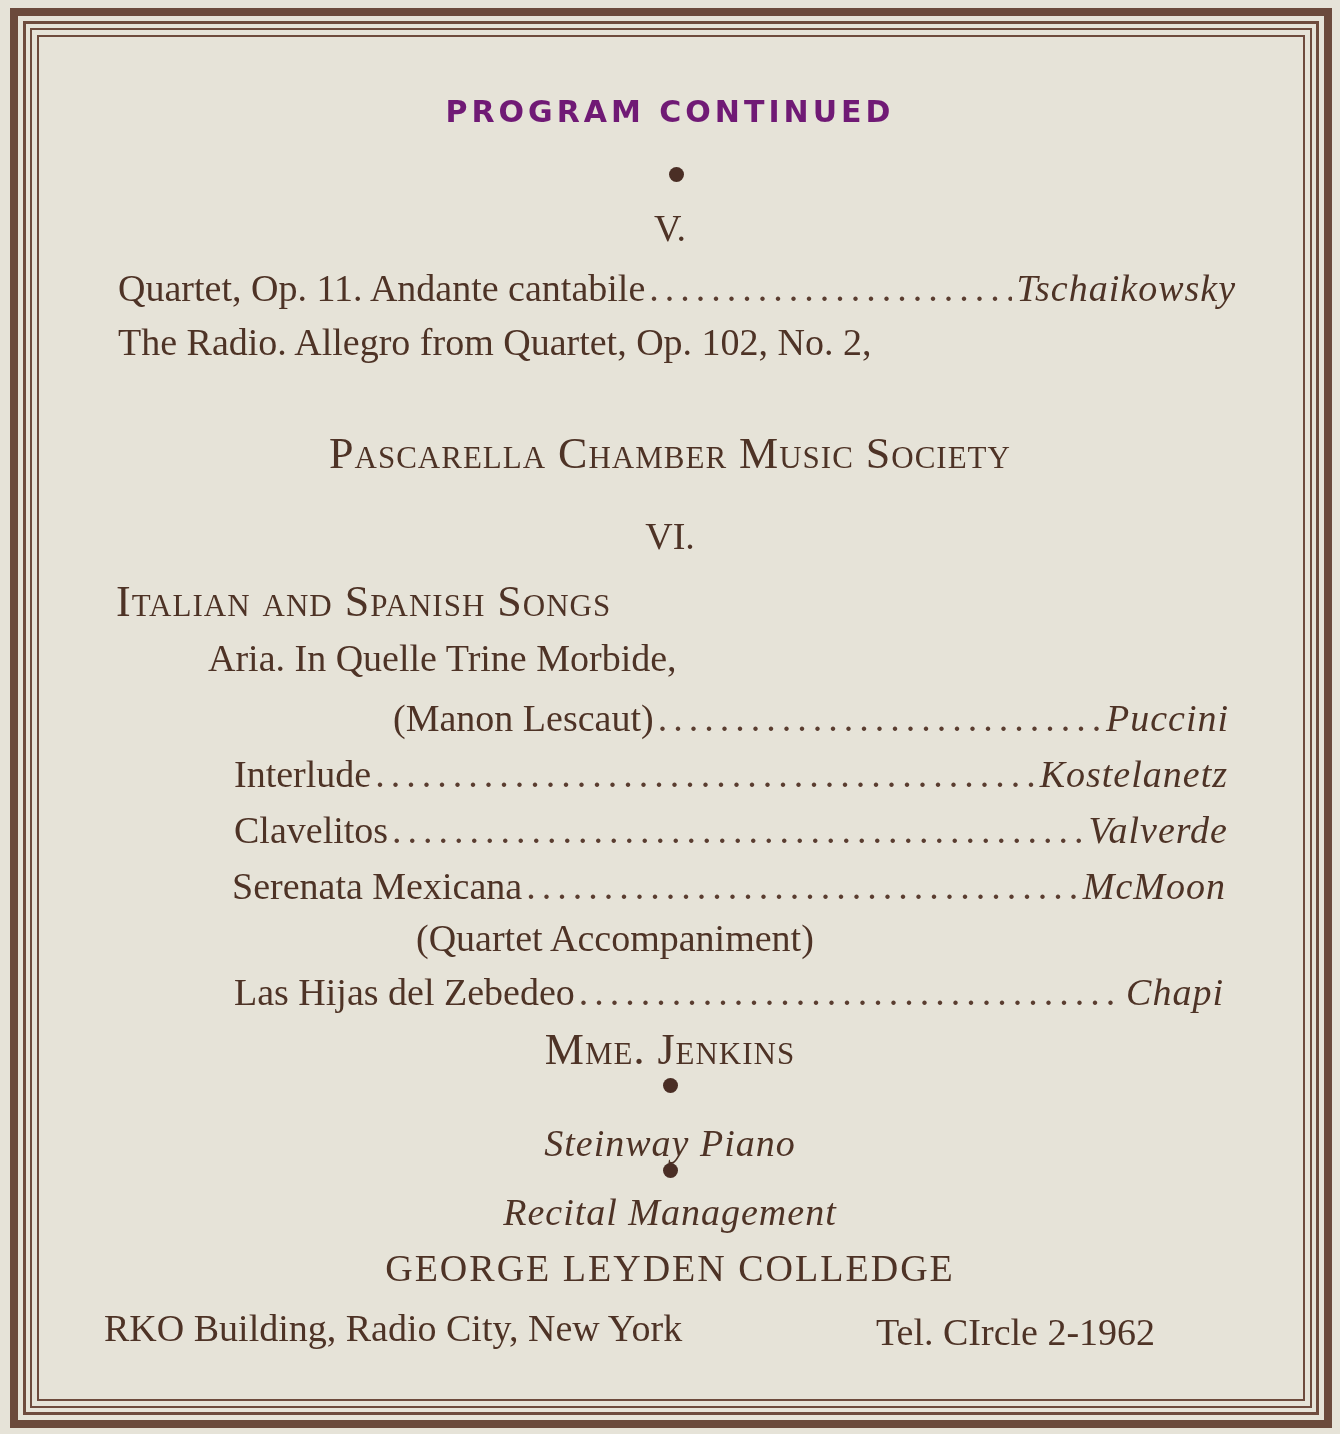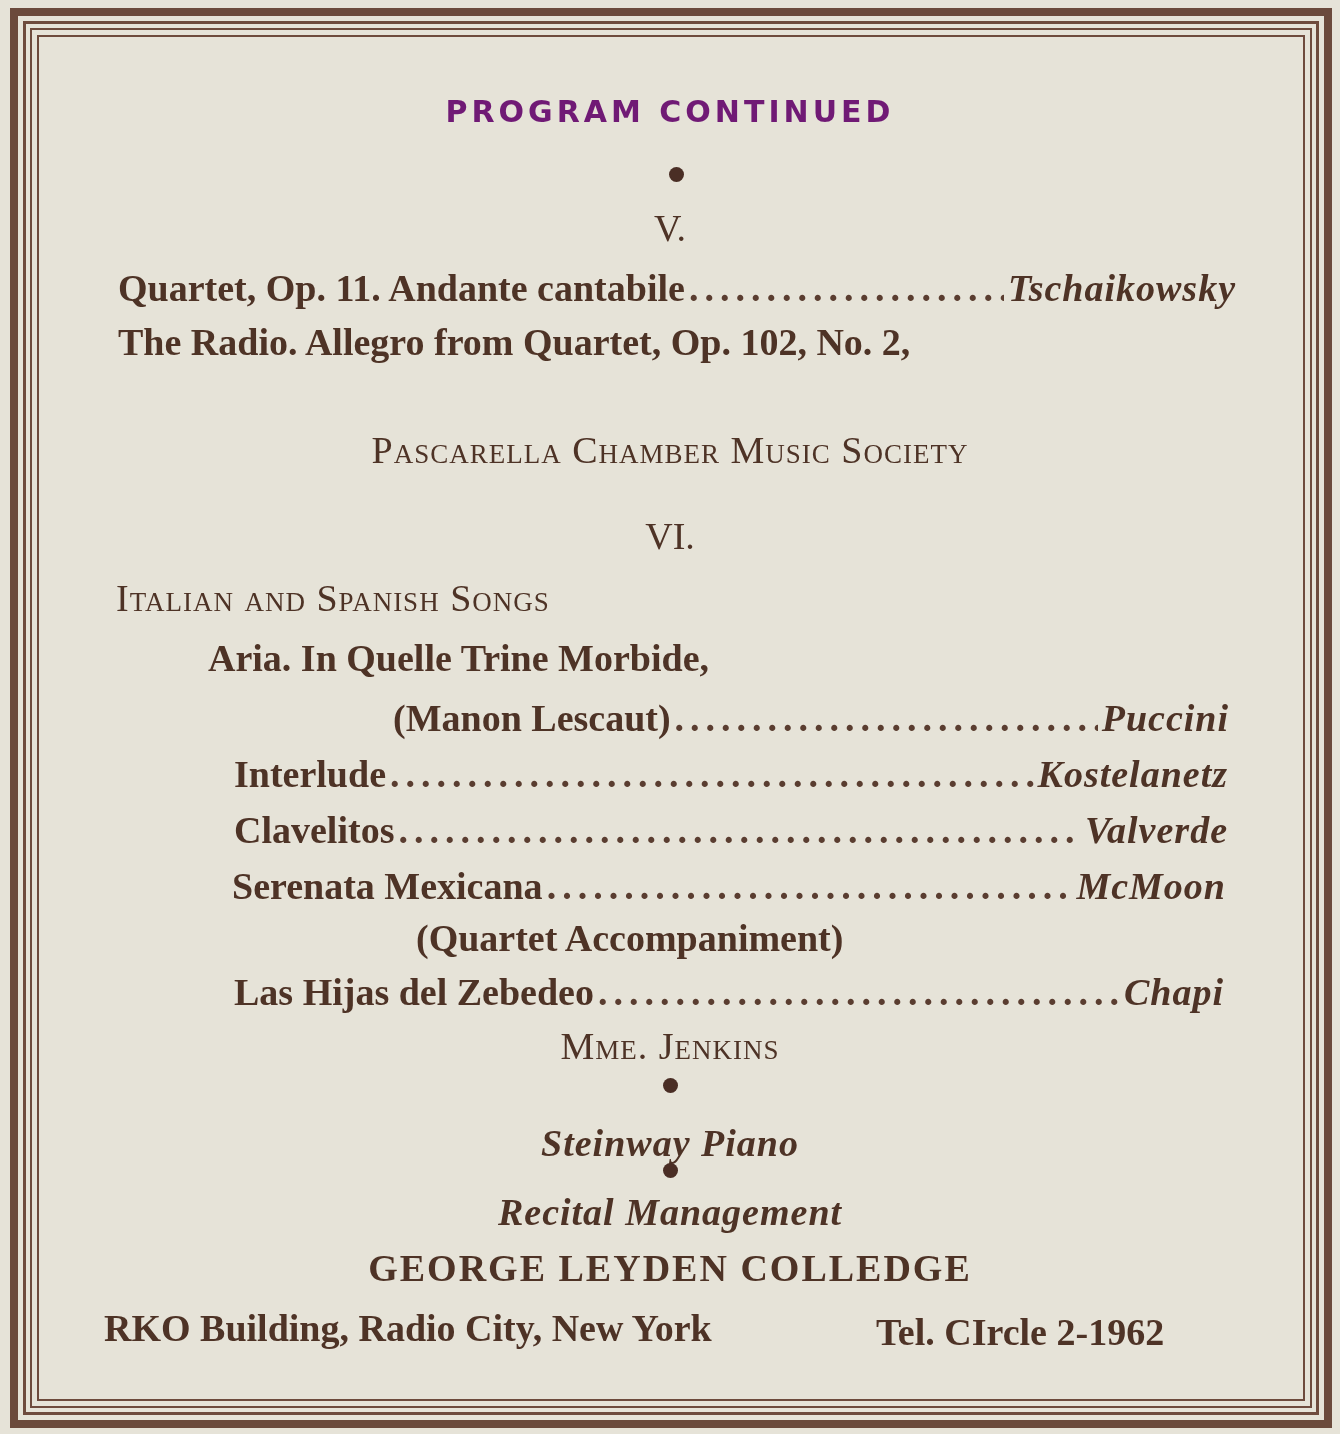--- a/index.html
+++ b/index.html
@@ -29,22 +29,22 @@
 
   .heading {
     font-family: "DejaVu Sans", "Liberation Sans", sans-serif;
     font-weight: bold; font-size: 30px; letter-spacing: 4px; color: #701a75;
   }
   .dot {
     position: absolute; width: 15px; height: 15px; border-radius: 50%;
     background: #4a2e25;
   }
   .roman { font-size: 38px; }
-  .line { font-size: 38px; line-height: 44px; font-weight: bold; }
-  .sc { font-variant: small-caps; letter-spacing: 1px; font-size: 38px; }
+  .line { font-size: 38px; line-height: 44px; }
+  .sc { font-variant: small-caps; letter-spacing: 1px; font-size: 44px; }
   .ital { font-style: italic; }
   .leader-row { display: flex; align-items: baseline; position: absolute; }
   .leader-row .title { white-space: nowrap; }
   .leader-row .dots {
     flex: 1; overflow: hidden; white-space: nowrap; letter-spacing: 6px;
     margin: 0 4px; color: #5a3d30;
   }
   .leader-row .composer { font-style: italic; white-space: nowrap; letter-spacing: 1px; }
 </style>
 </head>

